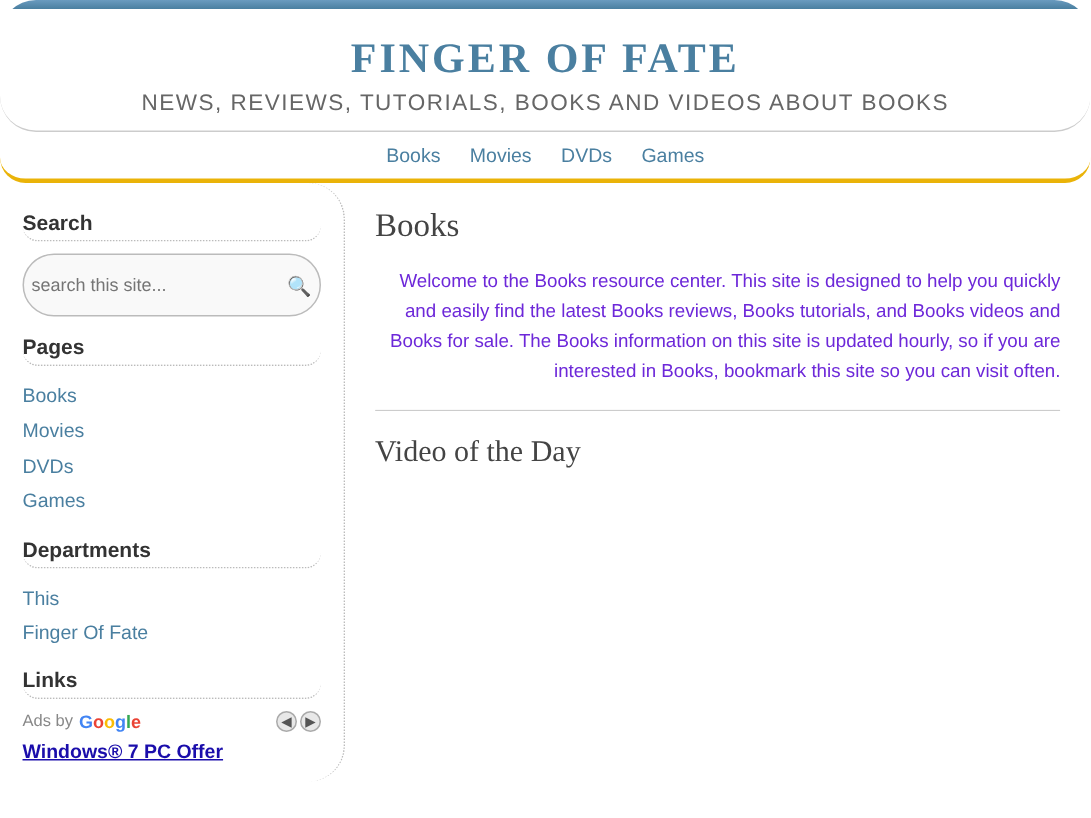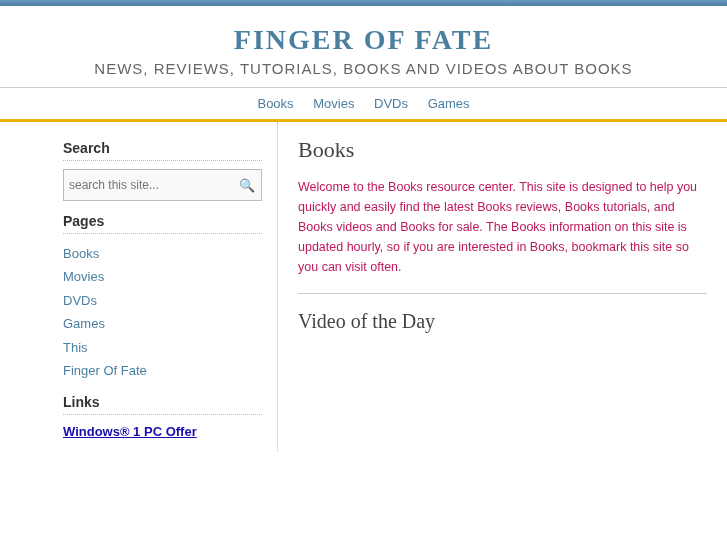--- a/index.html
+++ b/index.html
@@ -1,15 +1,15 @@
 <!DOCTYPE html>
 <html><head>
   <meta charset="utf-8">
   <style>
-    * { margin: 0; padding: 0; box-sizing: border-box; }
+    * { margin: 0; padding: 0; box-sizing: border-box; border-radius: 24px; }
     body {
       font-family: Arial, sans-serif;
       font-size: 13px;
       color: #333;
       background: #fff;
       width: 727px;
     }
 
     
     .top-bar {
@@ -50,21 +50,20 @@
       color: #4a7fa0;
       text-decoration: none;
       margin: 0 8px;
       font-size: 13px;
     }
 
     
     .layout {
       display: flex;
       width: 100%;
-      padding-left: 48px;
     }
 
     
     .sidebar {
       width: 230px;
       min-width: 230px;
       padding: 10px 15px;
       border-right: 1px dotted #bbb;
     }
 
@@ -80,21 +79,21 @@
 
     .sidebar-section-title:first-child {
       margin-top: 8px;
     }
 
     .search-box {
       display: flex;
       align-items: center;
       border: 1px solid #bbb;
       background: #f9f9f9;
-      height: 32px;
+      height: 42px;
       margin-bottom: 8px;
     }
 
     .search-input {
       border: none;
       background: transparent;
       font-size: 12px;
       color: #999;
       padding: 2px 5px;
       outline: none;
@@ -129,22 +128,23 @@
       font-size: 22px;
       font-weight: normal;
       color: #444;
       font-family: Georgia, serif;
       margin-bottom: 14px;
     }
 
     .intro-text {
       font-size: 12.5px;
       line-height: 1.6;
-      color: #be185d;
+      color: #6d28d9;
       margin-bottom: 16px;
+      text-align: right;
     }
 
     .divider {
       border: none;
       border-top: 1px solid #ccc;
       margin: 10px 0 16px;
       position: relative;
       text-align: center;
     }
 
@@ -261,27 +261,40 @@
       <input class="search-input" type="text" placeholder="search this site..." style="">
       <button class="search-btn">🔍</button>
     </div>
 
     <div class="sidebar-section-title">Pages</div>
     <a class="sidebar-link" href="#">Books</a>
     <a class="sidebar-link" href="#">Movies</a>
     <a class="sidebar-link" href="#">DVDs</a>
     <a class="sidebar-link" href="#">Games</a>
 
+    <div class="sidebar-section-title">Departments</div>
     <a class="sidebar-link" href="#">This</a>
     <a class="sidebar-link" href="#">Finger Of Fate</a>
 
     <div class="sidebar-section-title">Links</div>
 
     <div class="ads-section">
-      <a class="ad-title" href="#">Windows® 1 PC Offer</a>
+      <div class="ads-by-google">
+        <div class="ads-by-google-text">
+          <span>Ads by </span>
+          <span class="google-logo">
+            <span>G</span><span>o</span><span>o</span><span>g</span><span>l</span><span>e</span>
+          </span>
+        </div>
+        <div class="nav-arrows">
+          <div class="nav-arrow">◀</div>
+          <div class="nav-arrow">▶</div>
+        </div>
+      </div>
+      <a class="ad-title" href="#">Windows® 7 PC Offer</a>
     </div>
 
   </aside>
 
   <main class="main-content">
     <h1 class="page-heading">Books</h1>
     <p class="intro-text">Welcome to the Books resource center. This site is designed to help you quickly and easily find the latest Books reviews, Books tutorials, and Books videos and Books for sale. The Books information on this site is updated hourly, so if you are interested in Books, bookmark this site so you can visit often.</p>
     <hr class="divider">
     <h2 class="section-heading">Video of the Day</h2>
   </main>

